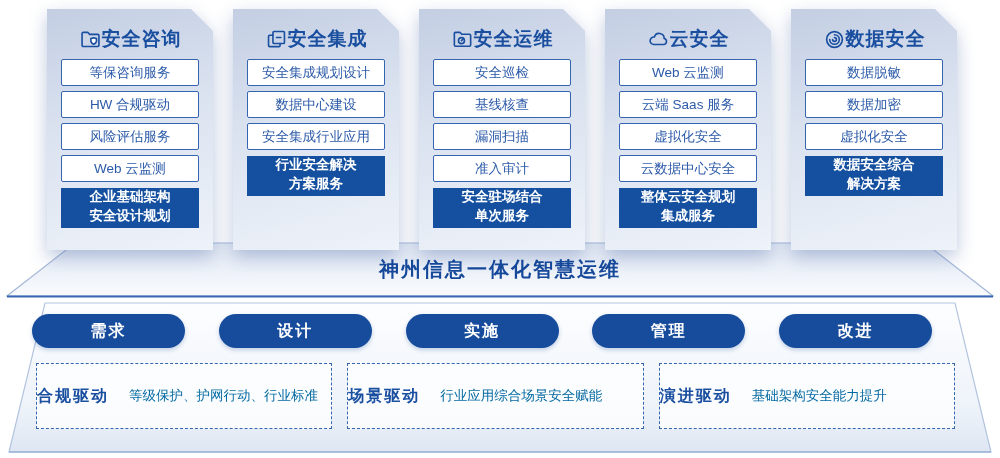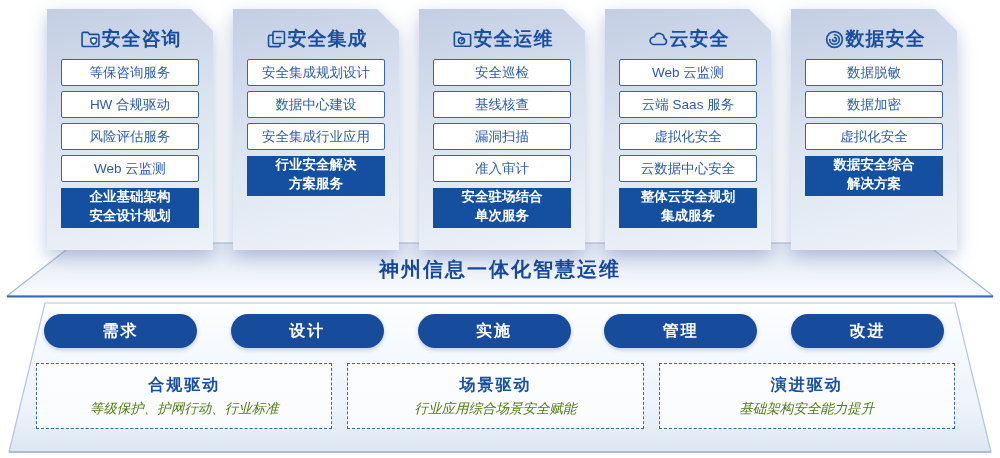--- a/index.html
+++ b/index.html
@@ -32,35 +32,35 @@
     margin:6px 14px 0 14px;height:40px;background:#14509f;
     display:flex;flex-direction:column;align-items:center;
     color:#ffffff;font-size:13.5px;font-weight:bold;line-height:1.4;white-space:nowrap;
   }
   
   .banner-title{
     position:absolute;left:0;top:256px;width:1000px;text-align:center;
     color:#16489a;font-size:20px;font-weight:bold;letter-spacing:2px;
   }
   
-  .pill-row{position:absolute;left:44px;top:314px;width:900px;height:34px;display:flex;justify-content:space-between;}
+  .pill-row{position:absolute;left:32px;top:314px;width:900px;height:34px;display:flex;justify-content:space-between;}
   .pill{
     width:153px;height:34px;border-radius:17px;background:#174c9c;
     display:flex;align-items:center;justify-content:center;
     color:#ffffff;font-size:16px;font-weight:bold;letter-spacing:2px;
     box-shadow:0 2px 4px rgba(23,76,156,.25);
   }
   
   .driver-row{position:absolute;left:36px;top:363px;width:919px;height:66px;display:flex;gap:15px;}
   .driver{
     flex:1;border:1.5px dashed #3565b0;background:rgba(255,255,255,.75);
-    display:flex;flex-direction:column;align-items:center;justify-content:center;gap:4px;
+    display:flex;flex-direction:row;align-items:center;gap:20px;
   }
   .driver-title{color:#1a4fa0;font-size:16px;font-weight:bold;letter-spacing:2px;}
-  .driver-desc{color:#4d7c0f;font-size:13.5px;white-space:nowrap;font-style:italic;}
+  .driver-desc{color:#0369a1;font-size:13.5px;white-space:nowrap;}
 </style>
 </head>
 <body>
 
 <div class="stage">
 
   <svg class="bg-svg" viewBox="0 0 1000 458" aria-hidden="true">
     <defs>
       <linearGradient id="gBanner" x1="0" y1="0" x2="0" y2="1">
         <stop offset="0" stop-color="#e2e9f4"></stop>

